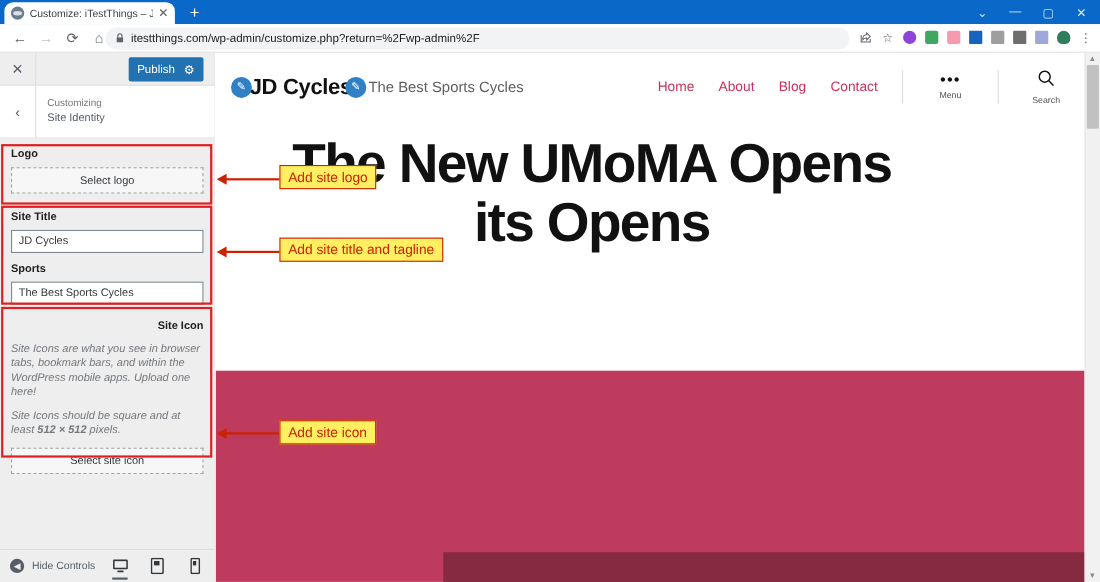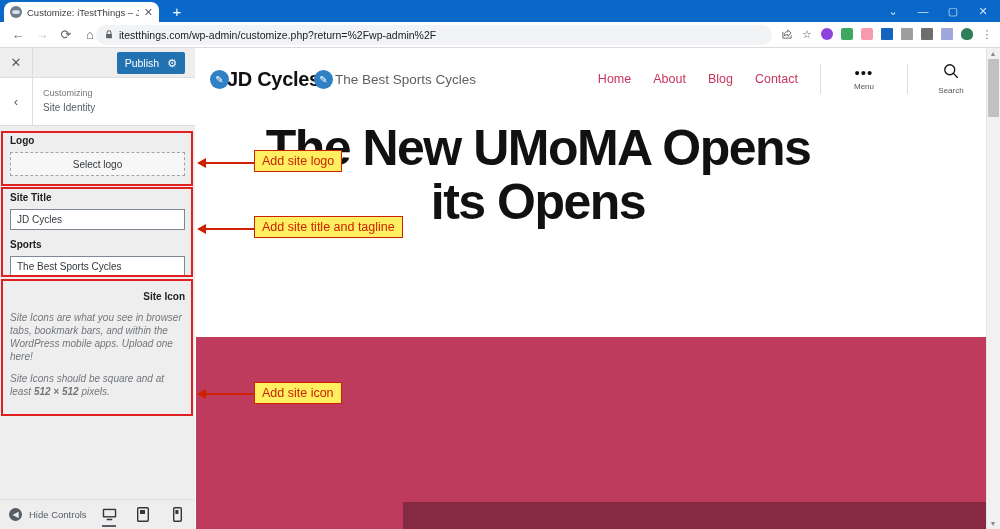--- a/index.html
+++ b/index.html
@@ -330,20 +330,21 @@
         <span class="field-label">Site Title</span>
         <input class="txt-input" value="JD Cycles" style="">
         <span class="field-label" style="margin-top:9px;">Sports</span>
         <input class="txt-input" value="The Best Sports Cycles" style="">
       </div>
 
       <div class="section" style="padding-top:6px;padding-bottom:10px;">
         <span class="field-label" style="margin-bottom:9px;text-align:right;">Site Icon</span>
         <div class="helptext">Site Icons are what you see in browser tabs, bookmark bars, and within the WordPress mobile apps. Upload one here!</div>
         <div class="helptext"><span>Site Icons should be square and at least </span><b>512 × 512</b><span> pixels.</span></div>
+        <div class="upload-btn">Select site icon</div>
       </div>
 
     </div>
 
     <div class="sb-foot">
       <div class="hide-ctrl">
         <span class="hc-circle">◀</span>
         <span class="hc-label">Hide Controls</span>
       </div>
       <div class="devices">

